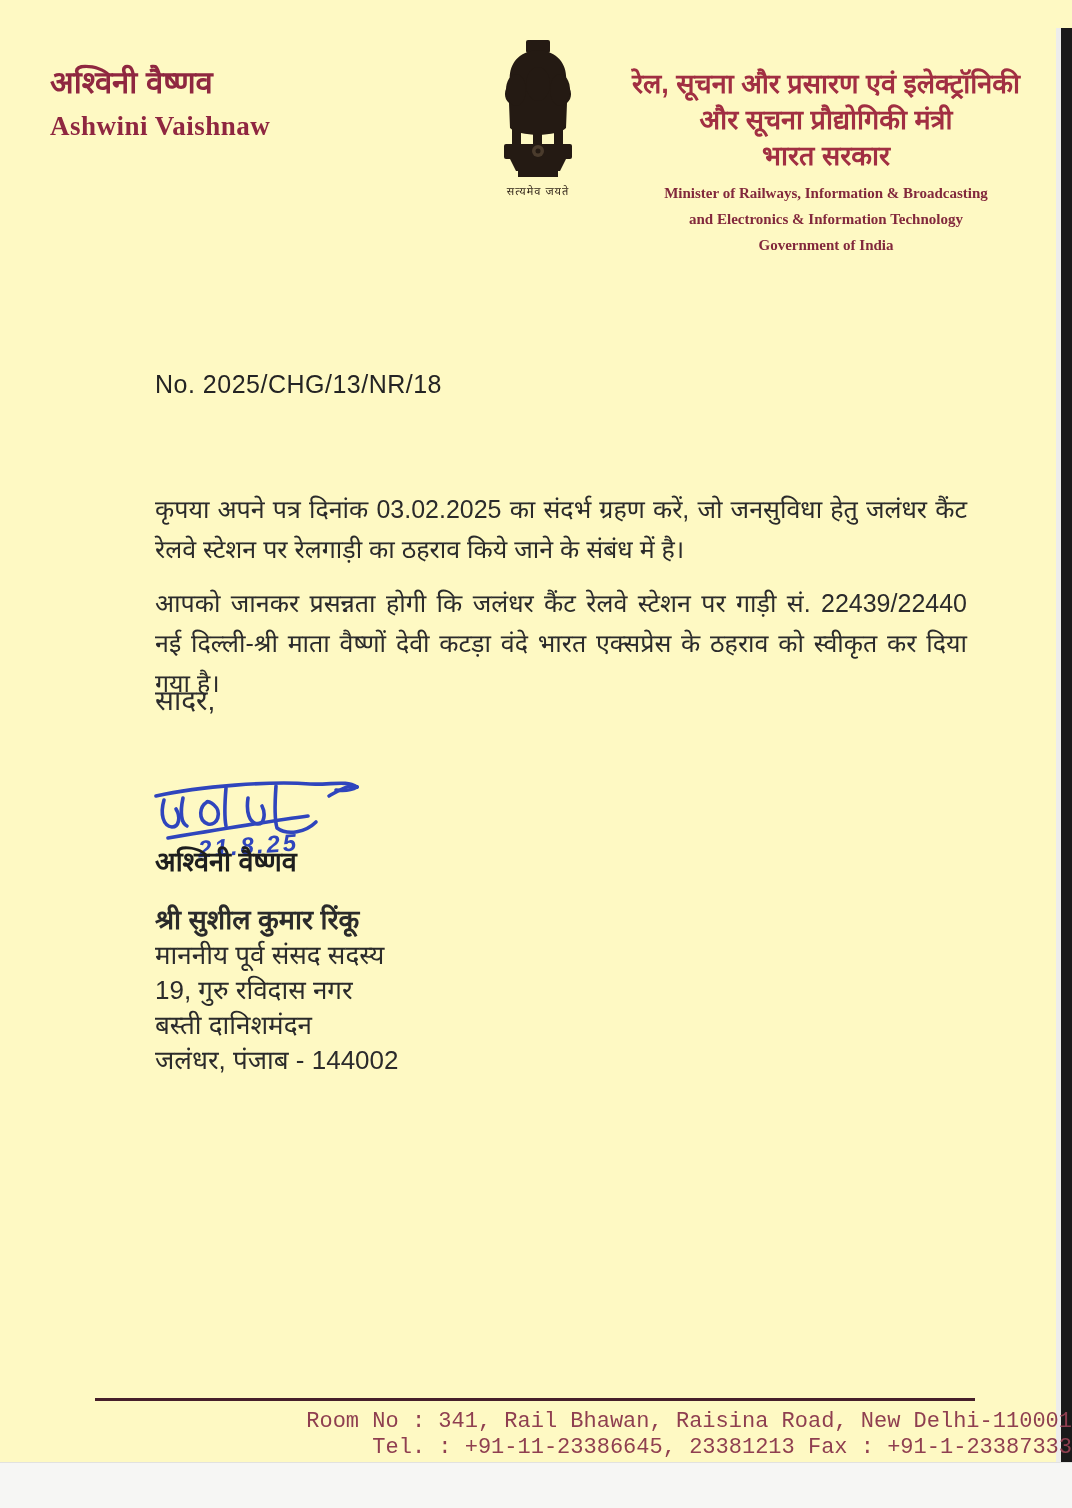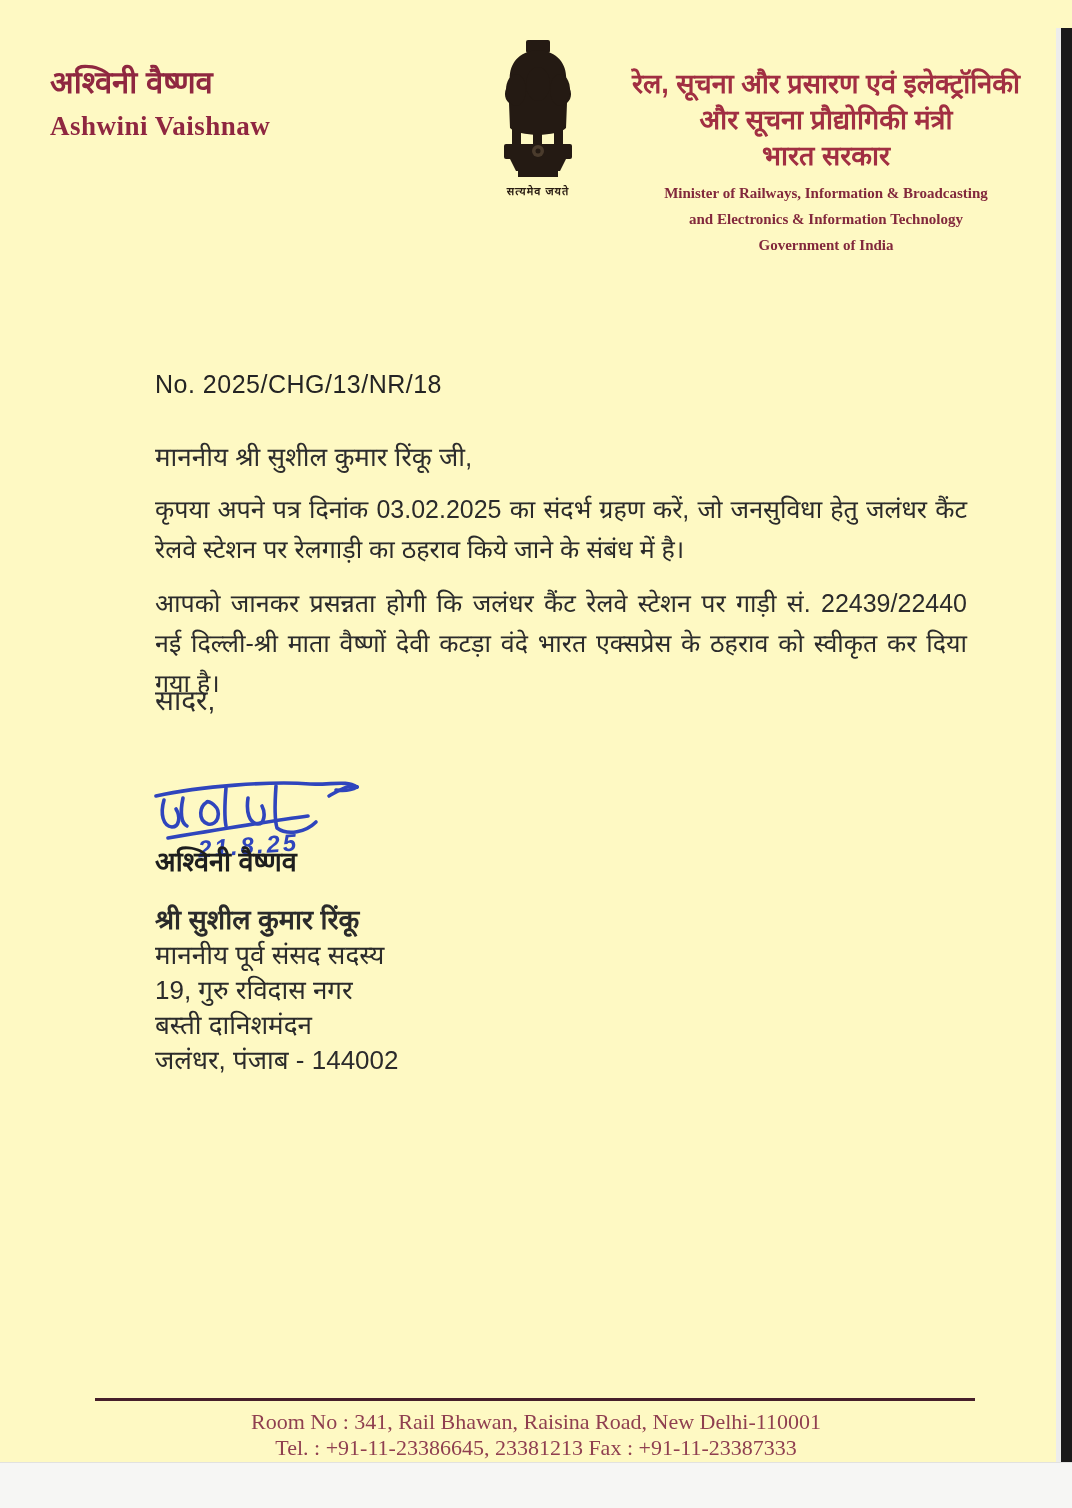--- a/index.html
+++ b/index.html
@@ -12,21 +12,21 @@
   .scan-strip-right{position:absolute;right:0;top:28px;width:11px;height:1436px;background:#1a1a1a;}
   .scan-strip-right-soft{position:absolute;right:11px;top:28px;width:5px;height:1436px;background:#ededeb;}
   .bottom-strip{position:absolute;left:0;bottom:0;width:100%;height:45px;background:#f6f6f4;border-top:1px solid #e2e2df;}
 
   
   .hdr-left{position:absolute;left:50px;top:60px;color:#8f2740;}
   .hdr-left .hi{font-size:31px;font-weight:700;}
   .hdr-left .en{font-family:"Liberation Serif", serif;font-size:27px;font-weight:700;margin-top:9px;letter-spacing:.5px;}
 
   .emblem-wrap{position:absolute;left:489px;top:40px;width:98px;text-align:center;}
-  .emblem-motto{font-size:11px;font-weight:700;color:#2a1d13;letter-spacing:1px;margin-top:1px;}
+  .emblem-motto{font-size:11px;font-weight:400;color:#2a1d13;letter-spacing:1px;margin-top:1px;}
 
   .hdr-right{position:absolute;left:608px;top:66px;width:436px;text-align:center;}
   .hdr-right .hi{color:#a12f42;font-weight:700;font-size:27px;line-height:36px;text-align:center;}
   .hdr-right .en{color:#82283c;font-family:"Liberation Serif", serif;font-weight:700;font-size:15px;line-height:26px;margin-top:6px;}
 
   
   .refno{position:absolute;left:155px;top:370px;font-size:25px;color:#242424;letter-spacing:.5px;}
   .salutation{position:absolute;left:155px;top:438px;font-size:26px;color:#2d2d2d;}
   .para{position:absolute;left:155px;width:812px;font-size:25px;line-height:40px;color:#2b2b2b;}
   .para .jline{text-align:justify;text-align-last:justify;}
@@ -43,22 +43,22 @@
   }
   .signer{position:absolute;left:155px;top:842px;font-size:27px;font-weight:700;color:#1e1e1e;}
 
   
   .recipient{position:absolute;left:155px;top:903px;font-size:26px;line-height:35px;color:#2b2b2b;}
   .recipient .bold{font-weight:700;font-size:27px;}
 
   
   .fdivider{position:absolute;left:95px;top:1398px;width:880px;height:3px;background:#47202a;}
   .footer{
-    position:absolute;left:0;top:1409px;width:1072px;text-align:center;
-    color:#8f3f50;font-family:Liberation Serif, serif;font-size:22px;line-height:26px;
+    position:absolute;left:0;top:1409px;width:1072px;text-align:right;
+    color:#8f3f50;font-family:Liberation Mono, monospace;font-size:22px;line-height:26px;
   }
 </style>
 </head>
 <body>
 
 <div class="page">
 
   <div class="scan-strip-right-soft"></div>
   <div class="scan-strip-right"></div>
 
@@ -96,21 +96,20 @@
     </div>
     <div class="en">
       <div>Minister of Railways, Information &amp; Broadcasting</div>
       <div>and Electronics &amp; Information Technology</div>
       <div>Government of India</div>
     </div>
   </div>
 
   <div class="refno">No. 2025/CHG/13/NR/18</div>
 
-  <div class="salutation">माननीय श्री सुशील कुमार रिंकू जी,</div>
 
   <div class="para" id="para1">
     <div class="jline">कृपया अपने पत्र दिनांक 03.02.2025 का संदर्भ ग्रहण करें, जो जनसुविधा हेतु जलंधर कैंट</div>
     <div>रेलवे स्टेशन पर रेलगाड़ी का ठहराव किये जाने के संबंध में है।</div>
   </div>
 
   <div class="para" id="para2">
     <div class="jline">आपको जानकर प्रसन्नता होगी कि जलंधर कैंट रेलवे स्टेशन पर गाड़ी सं. 22439/22440</div>
     <div class="jline">नई दिल्ली-श्री माता वैष्णों देवी कटड़ा वंदे भारत एक्सप्रेस के ठहराव को स्वीकृत कर दिया</div>
     <div>गया है।</div>
@@ -145,17 +144,17 @@
     <div class="bold">श्री सुशील कुमार रिंकू</div>
     <div>माननीय पूर्व संसद सदस्य</div>
     <div>19, गुरु रविदास नगर</div>
     <div>बस्ती दानिशमंदन</div>
     <div>जलंधर, पंजाब - 144002</div>
   </div>
 
   <div class="fdivider"></div>
   <div class="footer">
     <div>Room No : 341, Rail Bhawan, Raisina Road, New Delhi-110001</div>
-    <div>Tel. : +91-11-23386645, 23381213 Fax : +91-11-23387333</div>
+    <div>Tel. : +91-11-23386645, 23381213 Fax : +91-1-23387333</div>
   </div>
 
   <div class="bottom-strip"></div>
 </div>
 
 </body></html>

